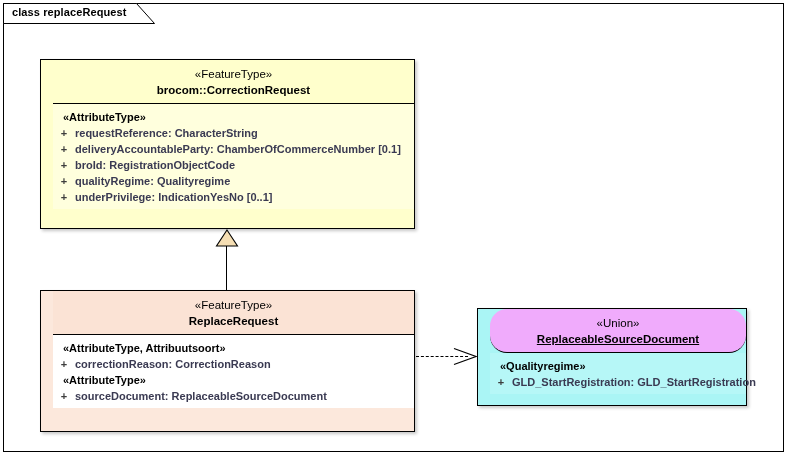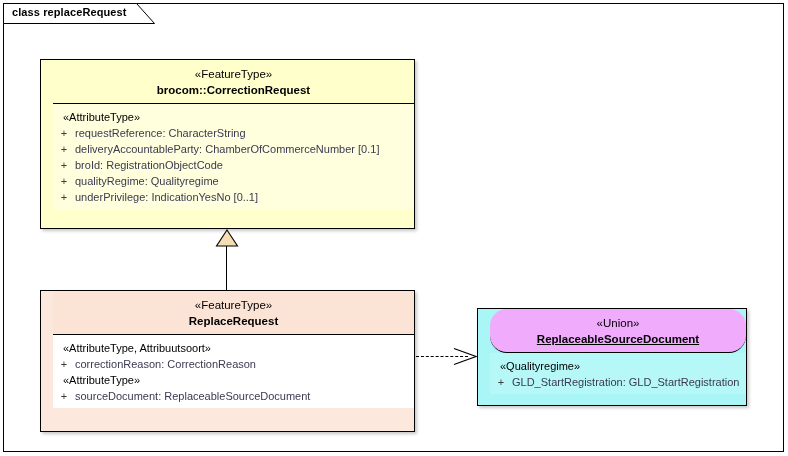--- a/index.html
+++ b/index.html
@@ -85,20 +85,21 @@
     font-weight: bold;
     color: #000000;
     line-height: 16px;
   }
   .cls-name.underline {
     text-decoration: underline;
   }
   .uml-body {
     box-sizing: border-box;
     padding: 5px 0 4px 0;
+    font-weight: bold;
   }
   .group-stereo {
     font-size: 11px;
     color: #000000;
     padding-left: 10px;
     line-height: 16px;
     white-space: nowrap;
   }
   .attr-row {
     display: flex;

